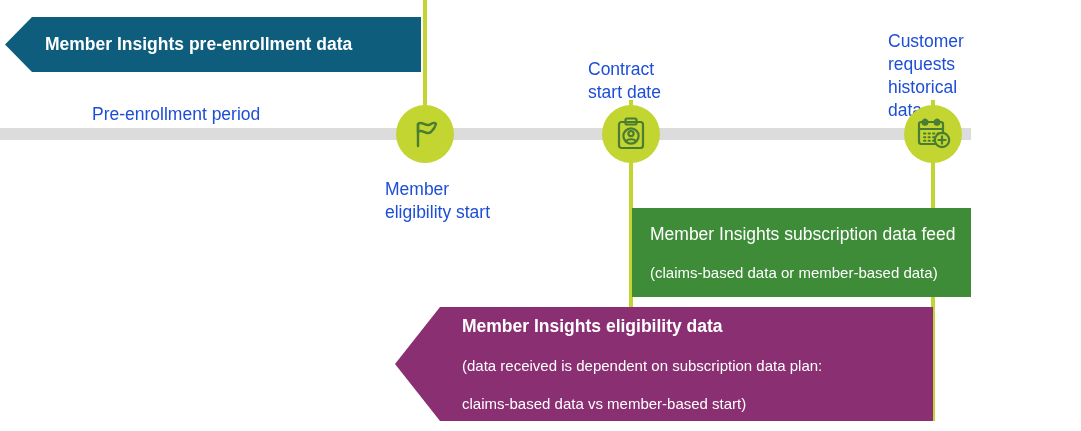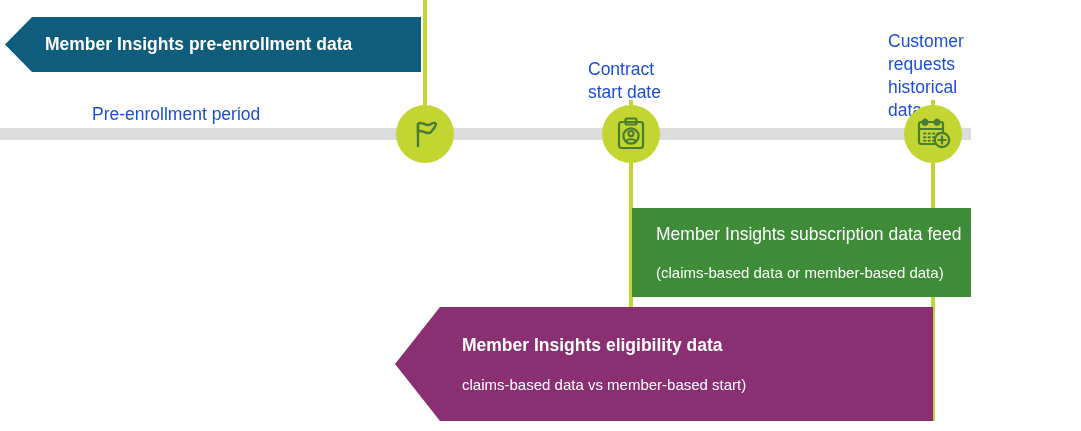--- a/index.html
+++ b/index.html
@@ -86,21 +86,21 @@
   }
 
   
   #banner-green {
     left: 632px;
     top: 208px;
     width: 443px;
     height: 89px;
     background: #3e8b38;
     clip-path: polygon(0 0, calc(100% - 45px) 0, 100% 50%, calc(100% - 45px) 100%, 0 100%);
-    padding-left: 24px;
+    padding-left: 18px;
   }
   #banner-green .line-title { font-size: 17.5px; font-weight: normal; line-height: 23px; }
   #banner-green .line-sub   { font-size: 15px;  line-height: 21px; }
 
   
   #banner-purple {
     left: 395px;
     top: 307px;
     width: 538px;
     height: 114px;
@@ -141,20 +141,22 @@
 
   <div class="label" id="label-contract">Contract
 start date</div>
 
   <div class="label" id="label-preenroll">Pre-enrollment period</div>
 
   <div class="label" id="label-customer">Customer
 requests
 historical data</div>
 
+  <div class="label" id="label-eligibility">Member
+eligibility start</div>
 
   <div class="milestone" id="ms-1">
     <span>
       <svg width="36" height="36" viewBox="0 0 36 36" fill="none" stroke="#4a7d32" stroke-width="2.4" stroke-linecap="round" stroke-linejoin="round">
         <path d="M11 30 L11 8"></path>
         <path d="M11 8 C15 4, 19 12, 24 8 C27 6, 28.5 7, 29 8
                  C28 12, 26 14, 24 16 C19 20, 15 12, 11 16 Z" fill="none"></path>
       </svg>
     </span>
   </div>
@@ -191,16 +193,17 @@
     </span>
   </div>
 
   <div class="banner" id="banner-green">
     <div class="line-title">Member Insights subscription data feed</div>
     <div class="line-sub">(claims-based data or member-based data)</div>
   </div>
 
   <div class="banner" id="banner-purple">
     <div class="line-title">Member Insights eligibility data</div>
+    <div class="line-sub">(data received is dependent on subscription data plan:</div>
     <div class="line-sub">claims-based data vs member-based start)</div>
   </div>
 
 </div>
 
 </body></html>

